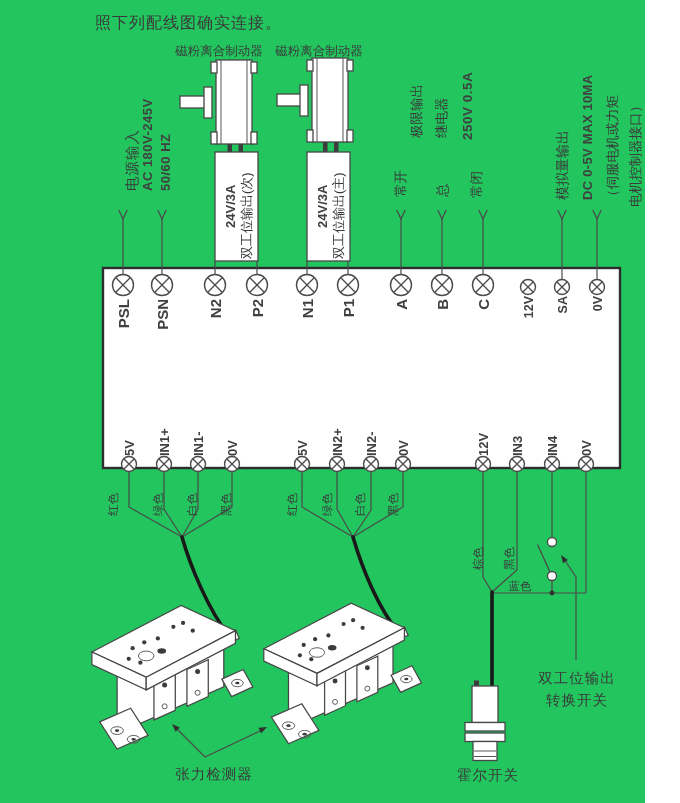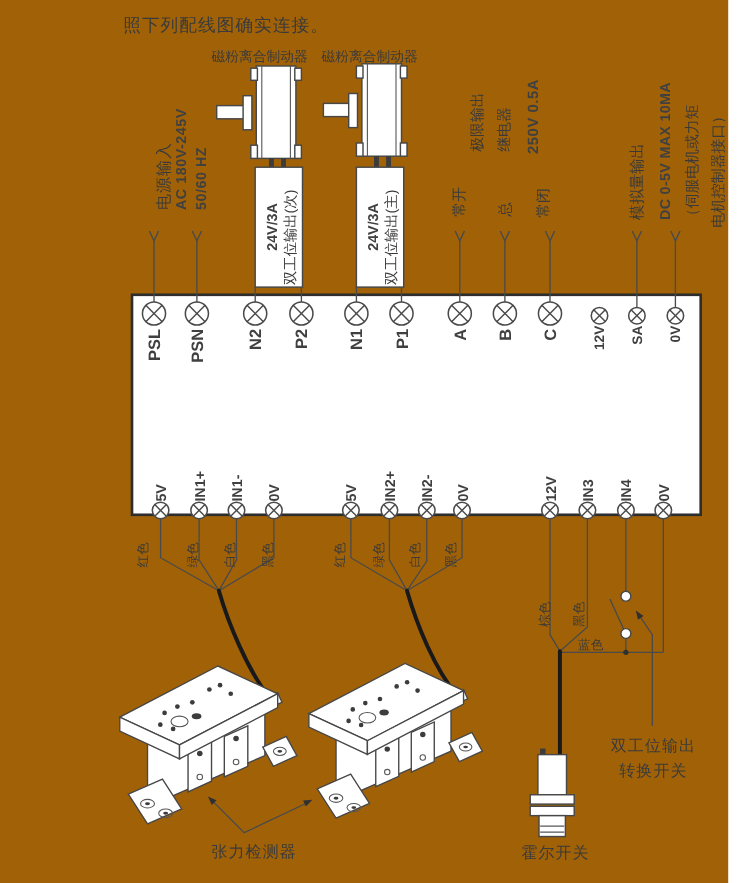--- a/index.html
+++ b/index.html
@@ -1,16 +1,16 @@
 <!DOCTYPE html>
 <html><head>
 <meta charset="utf-8">
 <style>
   html,body { margin:0; padding:0; background:#fff; }
-  .page { position:relative; width:645px; height:803px; background:#a16207; overflow:hidden;padding-left:17px; }
+  .page { position:relative; width:645px; height:803px; background:#22c55e; overflow:hidden; }
   svg text { font-family:"Liberation Sans","DejaVu Sans",sans-serif; fill:#3a3a3a; }
   .term { font-weight:bold; fill:#404040; }
   .cn  { letter-spacing:1px; }
   .wire { stroke:#4a4a4a; stroke-width:1.2; fill:none; }
   .wire2 { stroke:#4a4a4a; stroke-width:1.3; fill:none; }
   .thick { stroke:#191919; stroke-width:3.6; fill:none; stroke-linecap:round; }
   .shape { fill:#fff; stroke:#474747; stroke-width:1.3; }
   .thin { fill:none; stroke:#575757; stroke-width:1; }
   .mainbox { fill:#fff; stroke:#2d2d2d; stroke-width:2.4; }
   .fillDark { fill:#3c3c3c; stroke:none; }

